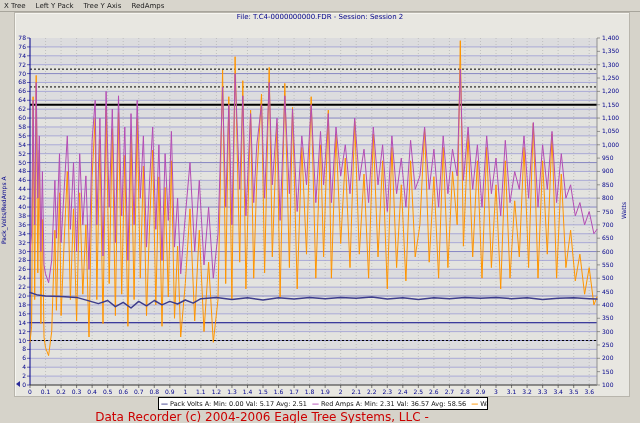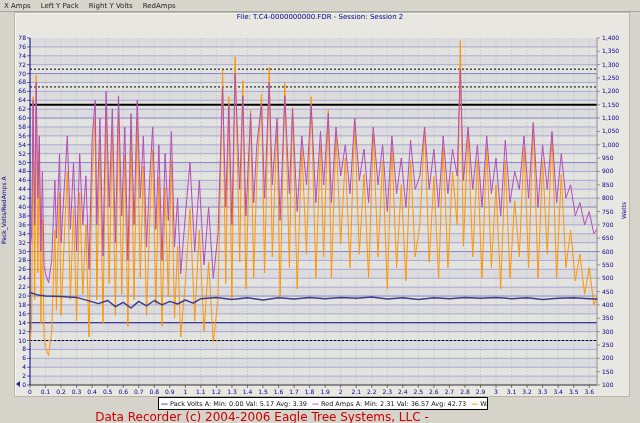--- a/index.html
+++ b/index.html
@@ -28,23 +28,23 @@
   .footer-credit{position:absolute;left:0;top:410px;width:524px;text-align:center;
     font-size:12px;color:#cc0000;z-index:6;}
   .origin-marker{position:absolute;left:16px;top:381px;width:0;height:0;
     border-top:3px solid transparent;border-bottom:3px solid transparent;
     border-right:4px solid #2a2a9a;z-index:4;}
 </style>
 </head>
 <body>
 
 <div class="menubar">
-  <span class="menu-item">X Amps</span>
+  <span class="menu-item">X Tree</span>
   <span class="menu-item">Left Y Pack</span>
-  <span class="menu-item">Right Y Volts</span>
+  <span class="menu-item">Tree Y Axis</span>
   <span class="menu-item">RedAmps</span>
 </div>
 
 <div class="chart-frame"></div>
 <div class="chart-title">File: T.C4-0000000000.FDR - Session: Session 2</div>
 <div class="y-title-left">Pack_Volts/RedAmps A</div>
 <div class="y-title-right">Watts</div>
 <div class="origin-marker"></div>
 
 <svg class="plot" id="chart-svg" viewBox="0 0 640 423" xmlns="http://www.w3.org/2000/svg">
@@ -360,25 +360,25 @@
     <text x="558.1643835616438" y="394" text-anchor="middle" font-size="6" fill="#00008b">3.4</text>
     <line x1="573.6986301369864" y1="385" x2="573.6986301369864" y2="388" stroke="#303030" stroke-width="0.6"></line>
     <text x="573.6986301369864" y="394" text-anchor="middle" font-size="6" fill="#00008b">3.5</text>
     <line x1="589.2328767123288" y1="385" x2="589.2328767123288" y2="388" stroke="#303030" stroke-width="0.6"></line>
     <text x="589.2328767123288" y="394" text-anchor="middle" font-size="6" fill="#00008b">3.6</text>
   </svg>
 
 <div class="legend-box">
   <span class="legend-entry">
     <span class="legend-dash" style="color: rgb(60, 60, 140);">—</span>
-    <span>Pack Volts A:  Min: 0.00 Val: 5.17 Avg: 3.39</span>
+    <span>Pack Volts A:  Min: 0.00 Val: 5.17 Avg: 2.51</span>
   </span>
   <span class="legend-entry">
     <span class="legend-dash" style="color: rgb(180, 76, 180);">—</span>
-    <span>Red Amps A:  Min: 2.31 Val: 36.57 Avg: 42.73</span>
+    <span>Red Amps A:  Min: 2.31 Val: 36.57 Avg: 58.56</span>
   </span>
   <span class="legend-entry">
     <span class="legend-dash" style="color: rgb(255, 149, 0);">—</span>
     <span>Watts:  Min: 57.31 Val: 4,000.00</span>
   </span>
 </div>
 
 <div class="footer-credit">Data Recorder (c) 2004-2006 Eagle Tree Systems, LLC  -  http://www.eagletreesystems.com</div>
 
 </body></html>

